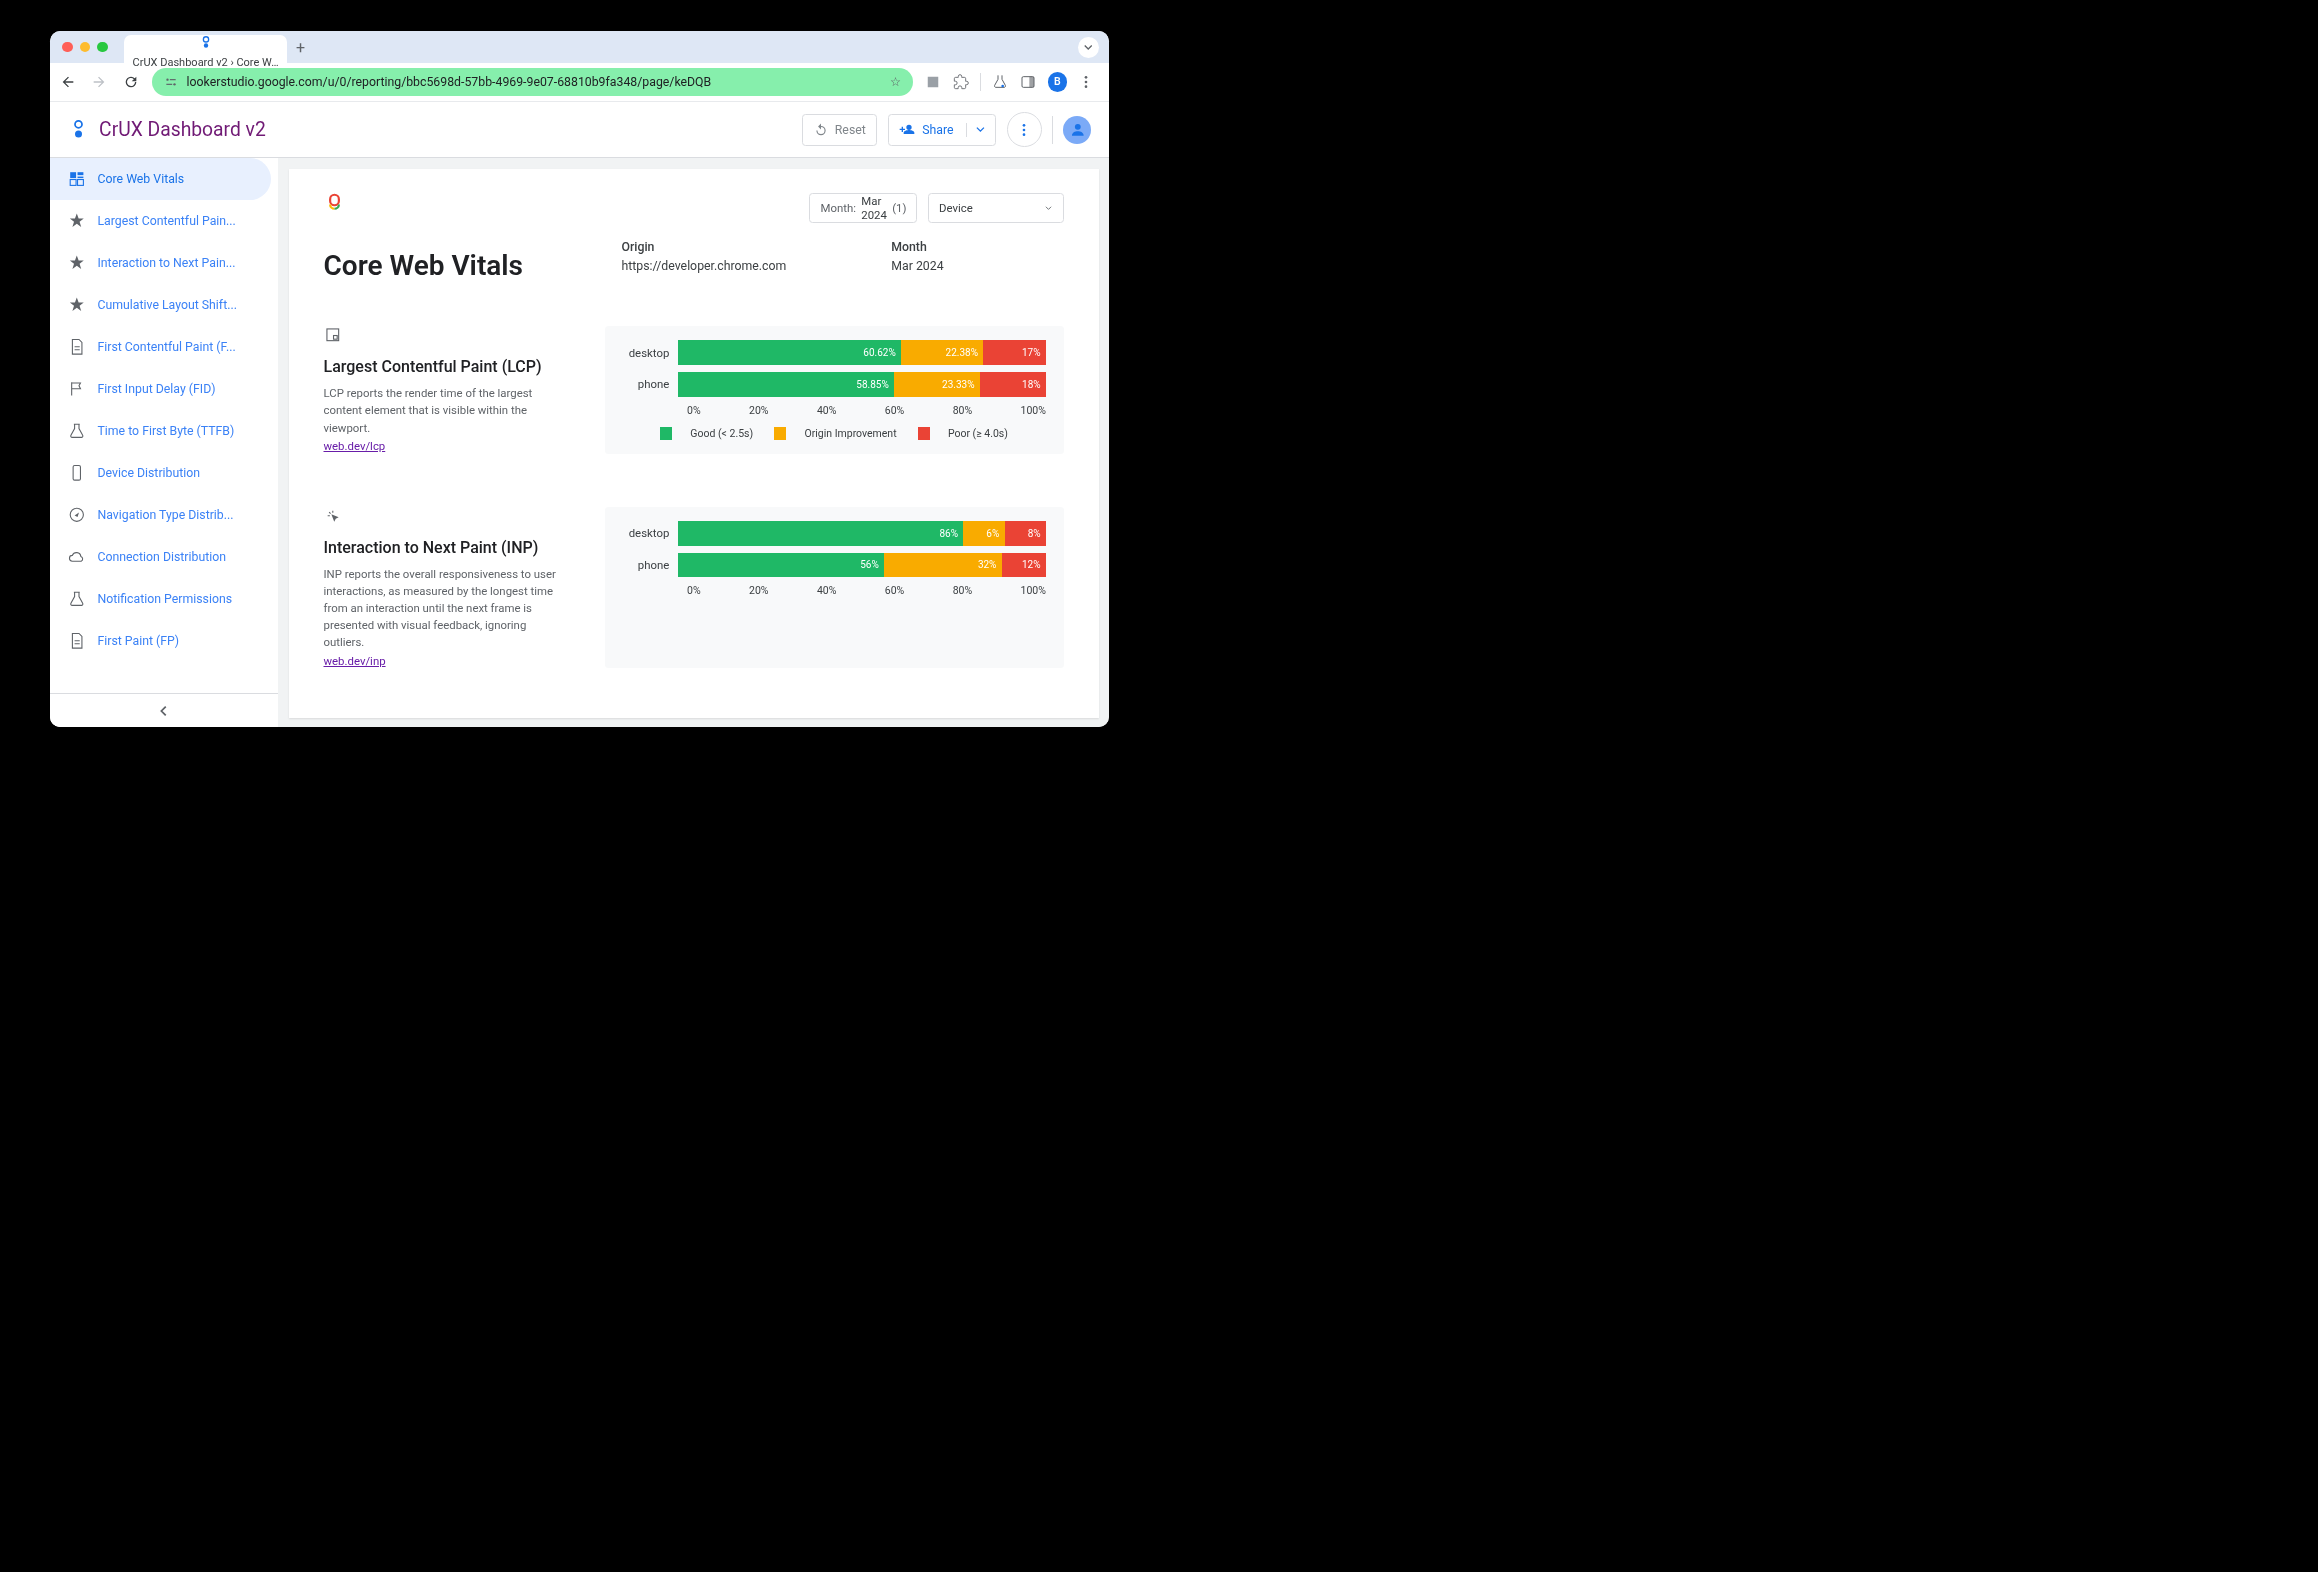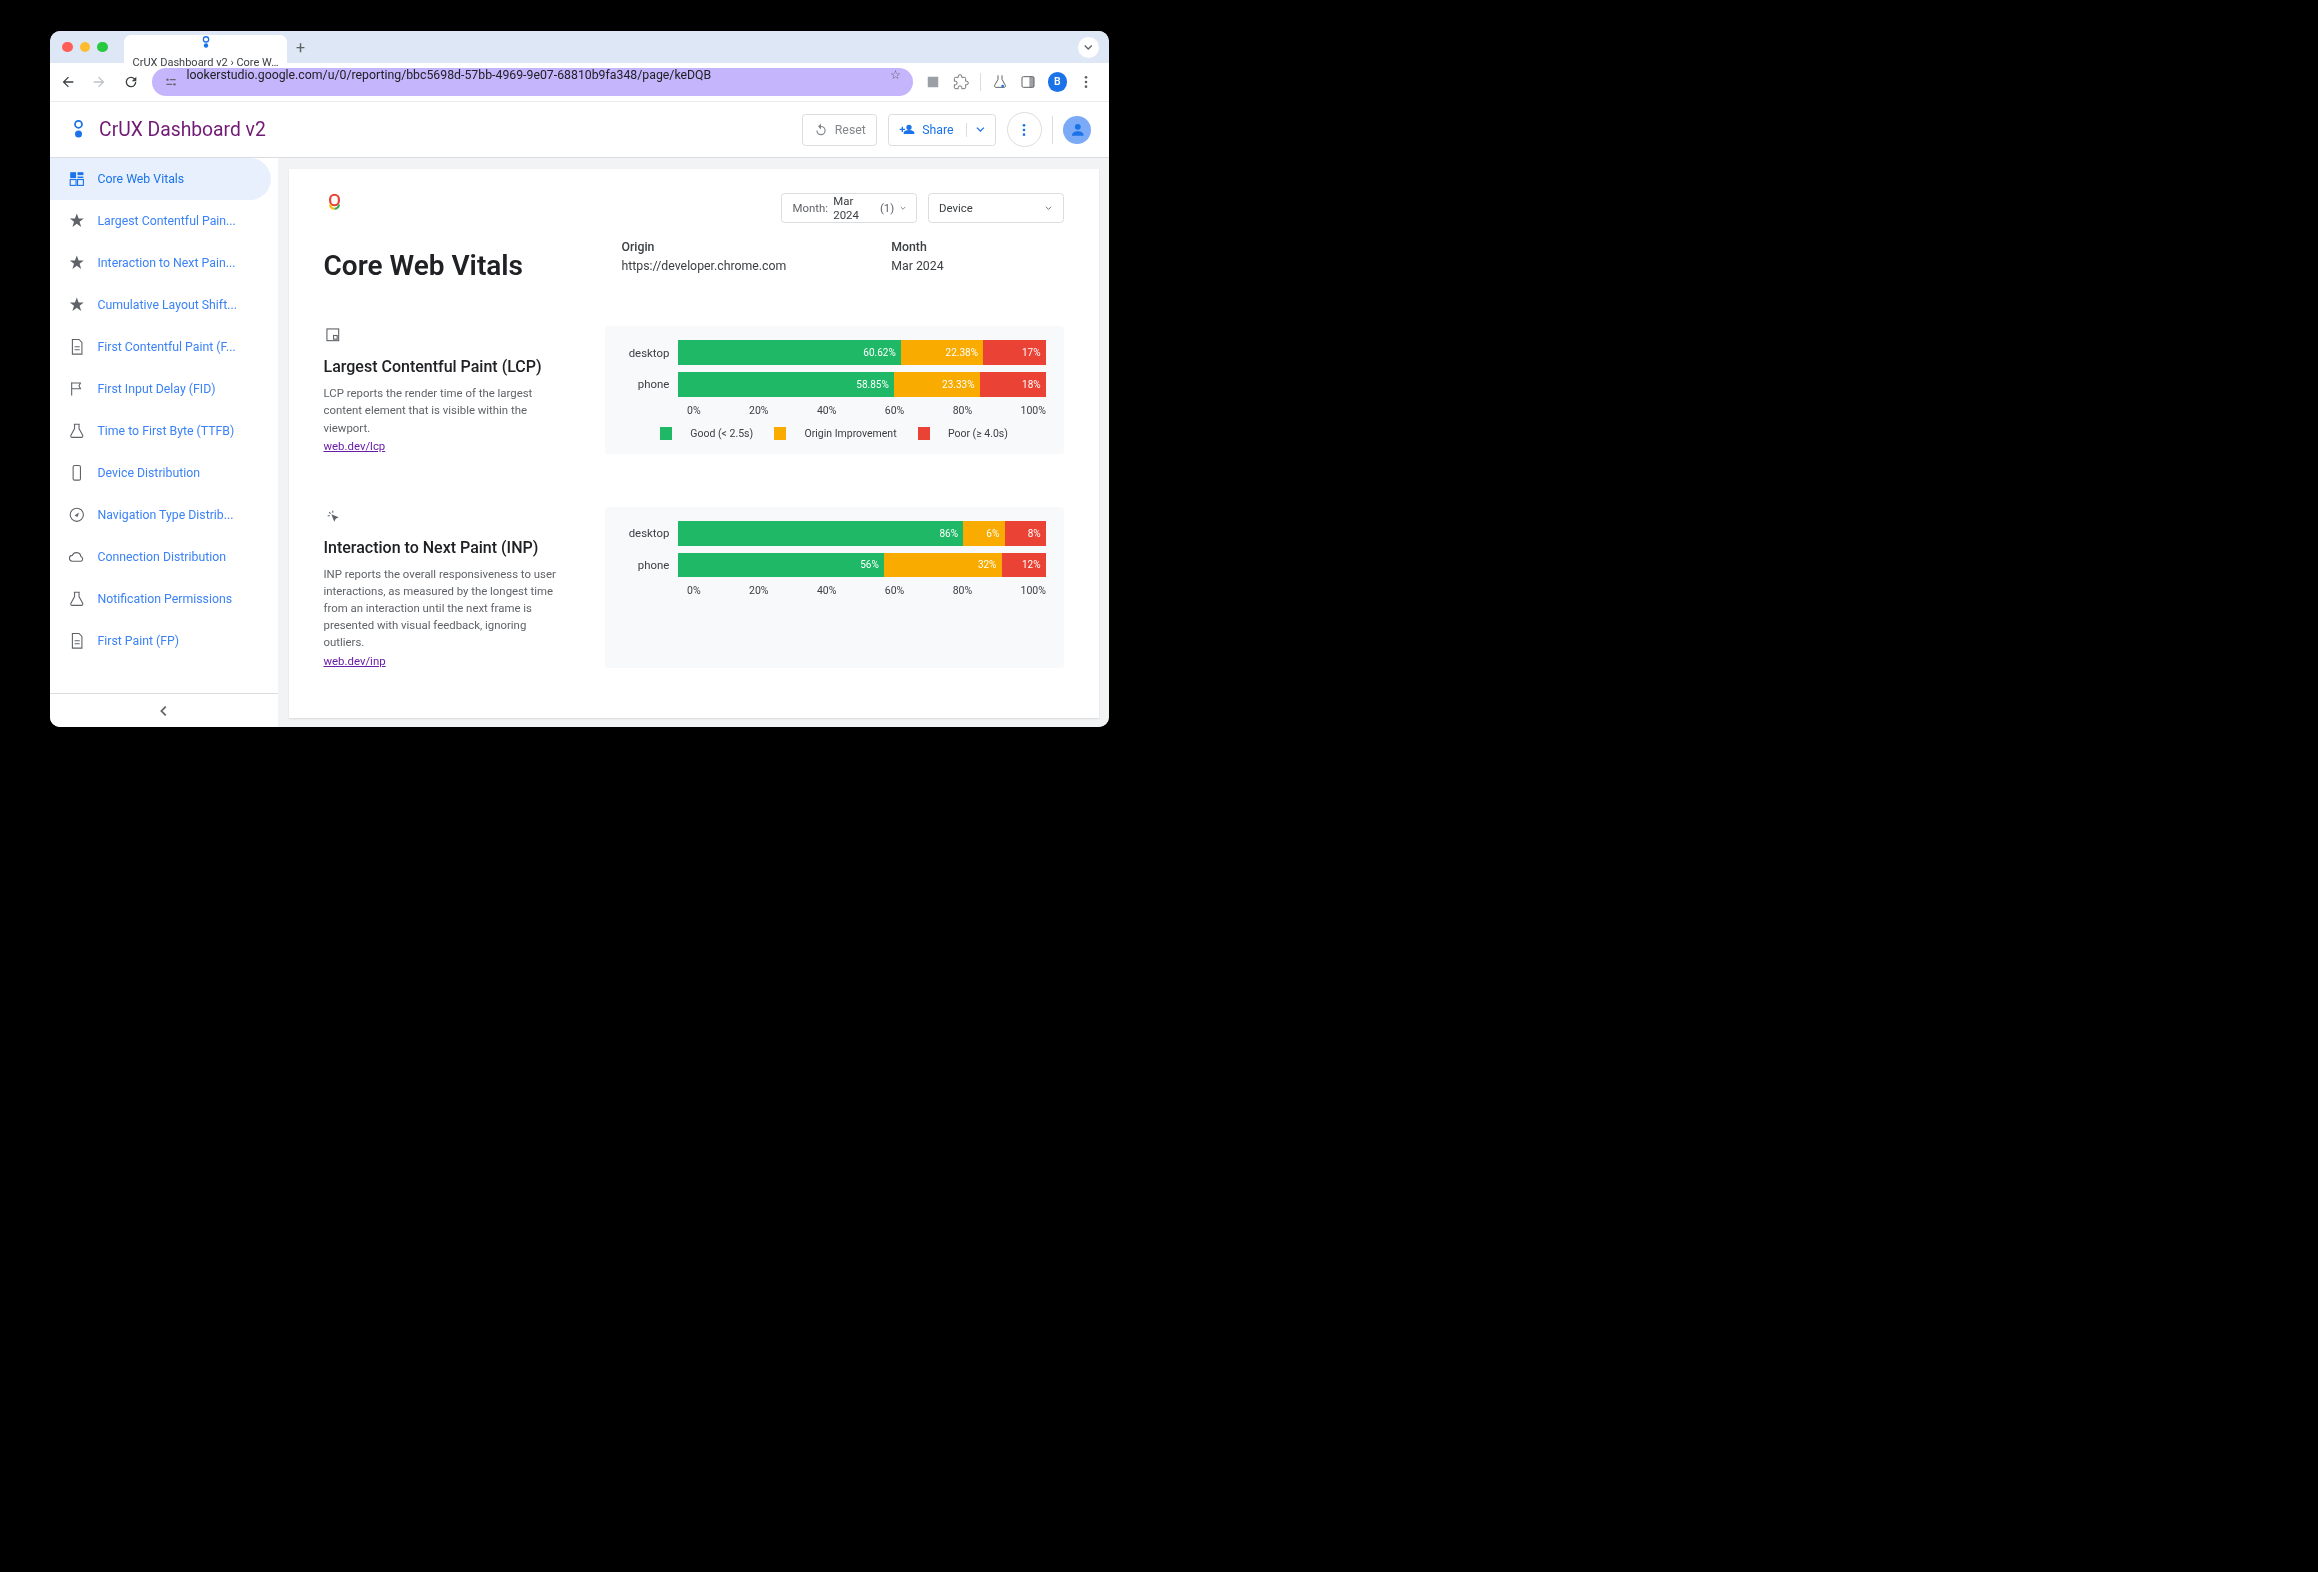--- a/index.html
+++ b/index.html
@@ -10,21 +10,21 @@
 .tl { width:10.5px; height:10.5px; border-radius:50%; }
 .tl.red{background:#ff5f57;} .tl.yellow{background:#febc2e;} .tl.green{background:#28c840;}
 .tab { margin-left:16px; background:#fff; height:28px; align-self:flex-end; border-radius:7px 7px 0 0; display:flex; align-items:center; padding:0 8.8px; gap:7px; font-size:11px; color:#3c4043;flex-direction:column; }
 .tab .favicon { width:14px; height:14px; display:flex; align-items:center; justify-content:center; }
 .tab .close { font-size:12.3px; color:#5f6368; cursor:pointer; }
 .newtab { margin-left:8.8px; font-size:16px; color:#5f6368; cursor:pointer; }
 .expand { margin-left:auto; margin-right:10.5px; width:21px; height:21px; border-radius:50%; background:#fff; display:flex; align-items:center; justify-content:center; cursor:pointer; }
 .addrbar { height:39px; background:#fff; border-bottom:0.9px solid #e8eaed; display:flex; align-items:center; padding:0 7px; gap:10.5px; }
 .navbtn { width:21px; height:21px; display:flex; align-items:center; justify-content:center; color:#5f6368; cursor:pointer; }
 .navbtn.disabled { color:#bdc1c6; }
-.urlfield { flex:1; height:28px; background:#c4b5fd; border-radius:14px; display:flex; padding:0 12.3px; gap:8.8px; font-size:12.3px; color:#202124; }
+.urlfield { flex:1; height:28px; background:#86efac; border-radius:14px; display:flex; align-items:center; padding:0 12.3px; gap:8.8px; font-size:12.3px; color:#202124; }
 .secure { color:#5f6368; font-size:12.3px; display:flex; align-items:center; gap:3.5px; }
 .star { margin-left:auto; color:#5f6368; cursor:pointer; }
 .ext { display:flex; align-items:center; gap:10.5px; padding-right:7px; }
 .ext-item { width:17.6px; height:17.6px; display:flex; align-items:center; justify-content:center; color:#5f6368; cursor:pointer; }
 .ext-avatar { width:19.3px; height:19.3px; border-radius:50%; background:#1a73e8; color:#fff; display:flex; align-items:center; justify-content:center; font-size:10.5px; font-weight:600; }
 .sep { width:0.9px; height:17.6px; background:#dadce0; }
 .app-header { height:56px; border-bottom:0.9px solid #dadce0; display:flex; align-items:center; padding:0 17.6px; }
 .app-logo { width:21px; height:21px; margin-right:10.5px; }
 .app-title { font-size:19.3px; color:#701a75; }
 .hdr-right { margin-left:auto; display:flex; align-items:center; gap:10.5px; }
@@ -328,21 +328,21 @@
       <div class="report">
         <div class="report-top">
           <div class="report-logo">
             <svg width="21" height="21" viewBox="0 0 24 24">
                 <path d="M12 2a5 5 0 00-5 5v2a5 5 0 005 5 5 5 0 005-5V7a5 5 0 00-5-5z" fill="none" stroke="#ea4335" stroke-width="2.5"></path>
                 <path d="M7 13a5 5 0 005 5" fill="none" stroke="#fbbc04" stroke-width="2.5"></path>
                 <path d="M17 13a5 5 0 01-5 5" fill="none" stroke="#34a853" stroke-width="2.5"></path>
               </svg>
           </div>
           <div class="filters">
-            <div class="filter" style="width:136px">
+            <div class="filter" style="width:108px">
               <span class="flabel">Month:</span>
               <span>Mar 2024</span>
               <span class="count">(1)</span>
               <svg width="7" height="7" viewBox="0 0 8 8">
                   <path d="M1 2l3 3 3-3" fill="none" stroke="#5f6368"></path>
                 </svg>
             </div>
             <div class="filter" style="width:136px">
               <span>Device</span>
               <svg style="margin-left:auto" width="7" height="7" viewBox="0 0 8 8">

